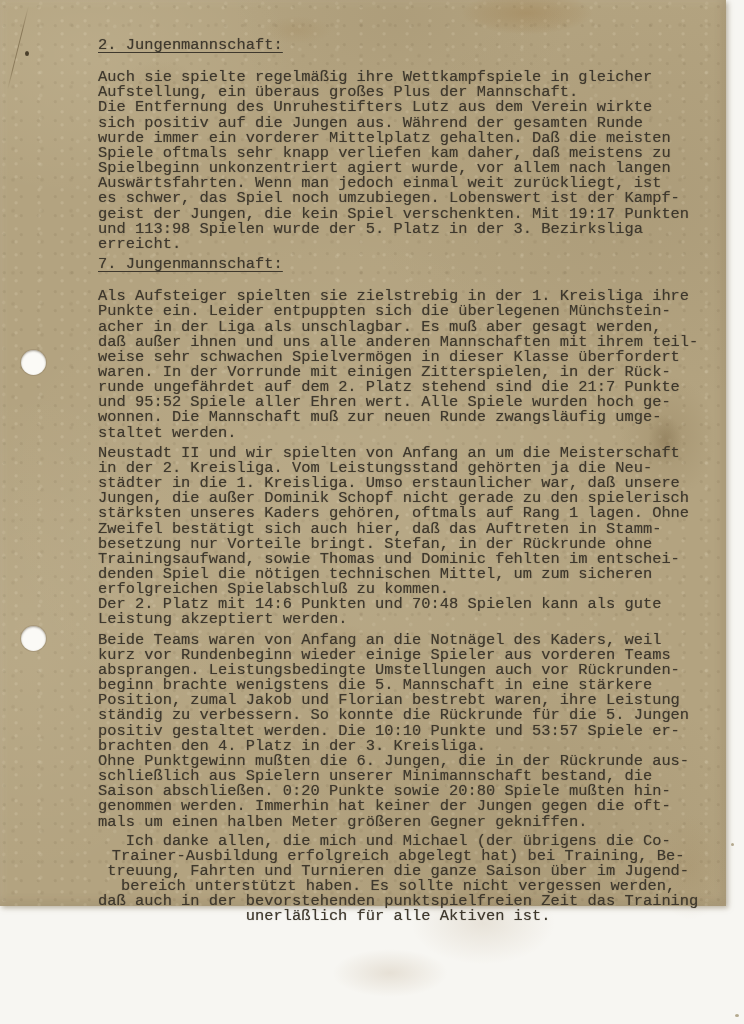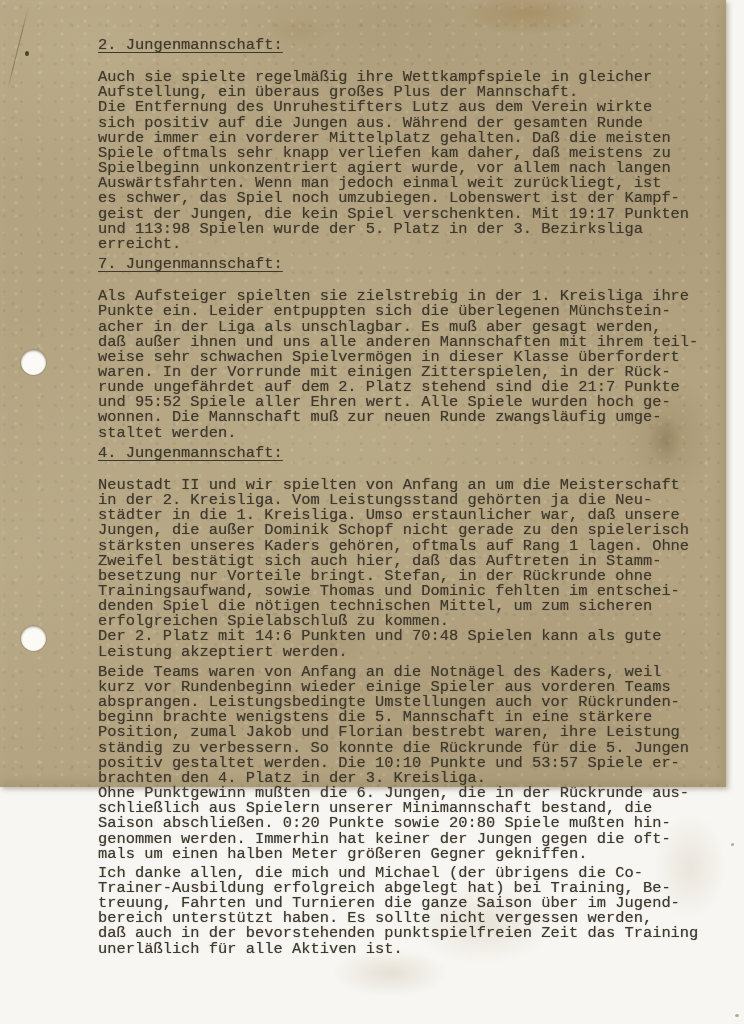--- a/index.html
+++ b/index.html
@@ -10,21 +10,21 @@
     background: #f7f6f2;
     overflow: hidden;
     font-family: "Liberation Mono", "DejaVu Sans Mono", monospace;
   }
   .stage { position: relative; width: 744px; height: 1024px; }
 
   
   .paper {
     position: absolute;
     left: 0; top: 0;
-    width: 726px; height: 787px;
+    width: 726px; height: 906px;
     background-color: #b3a380;
     background-image:
       
       radial-gradient(circle at 25% 35%, rgba(110,95,65,0.14) 1px, transparent 2px),
       radial-gradient(circle at 70% 60%, rgba(255,246,224,0.14) 1px, transparent 2.2px),
       radial-gradient(circle at 45% 80%, rgba(100,86,58,0.10) 1px, transparent 2.6px),
       radial-gradient(circle at 10% 15%, rgba(255,250,232,0.09) 1.2px, transparent 2.4px);
     background-size: 17px 19px, 23px 13px, 29px 31px, 37px 23px;
     box-shadow:
       2px 2px 5px rgba(135,122,95,0.55),
@@ -93,21 +93,21 @@
     margin: 0 0 17px 0;
     text-decoration: underline;
     text-underline-offset: 3px;
     text-decoration-thickness: 1.2px;
     white-space: pre;
   }
   .para {
     margin: 0 0 5px 0;
     white-space: pre;
   }
-  .para-closing { margin-top: -1px; }
+  .para-closing { margin-top: -1px; text-align: center; }
 
   
   .scan-speck { position: absolute; border-radius: 50%; background: #b4a98f; }
   .scan-speck-1 { left: 731px; top: 843px;  width: 3px; height: 3px; }
   .scan-speck-2 { left: 735px; top: 1014px; width: 4px; height: 3px; }
 </style>
 </head>
 <body>
 
 <div class="stage">
@@ -157,21 +157,20 @@
 daß außer ihnen und uns alle anderen Mannschaften mit ihrem teil-
 weise sehr schwachen Spielvermögen in dieser Klasse überfordert
 waren. In der Vorrunde mit einigen Zitterspielen, in der Rück-
 runde ungefährdet auf dem 2. Platz stehend sind die 21:7 Punkte
 und 95:52 Spiele aller Ehren wert. Alle Spiele wurden hoch ge-
 wonnen. Die Mannschaft muß zur neuen Runde zwangsläufig umge-
 staltet werden.</div>
       </section>
 
       <section>
-        <h2 class="heading">4. Jungenmannschaft:</h2>
         <div class="para">Neustadt II und wir spielten von Anfang an um die Meisterschaft
 in der 2. Kreisliga. Vom Leistungsstand gehörten ja die Neu-
 städter in die 1. Kreisliga. Umso erstaunlicher war, daß unsere
 Jungen, die außer Dominik Schopf nicht gerade zu den spielerisch
 stärksten unseres Kaders gehören, oftmals auf Rang 1 lagen. Ohne
 Zweifel bestätigt sich auch hier, daß das Auftreten in Stamm-
 besetzung nur Vorteile bringt. Stefan, in der Rückrunde ohne
 Trainingsaufwand, sowie Thomas und Dominic fehlten im entschei-
 denden Spiel die nötigen technischen Mittel, um zum sicheren
 erfolgreichen Spielabschluß zu kommen.

